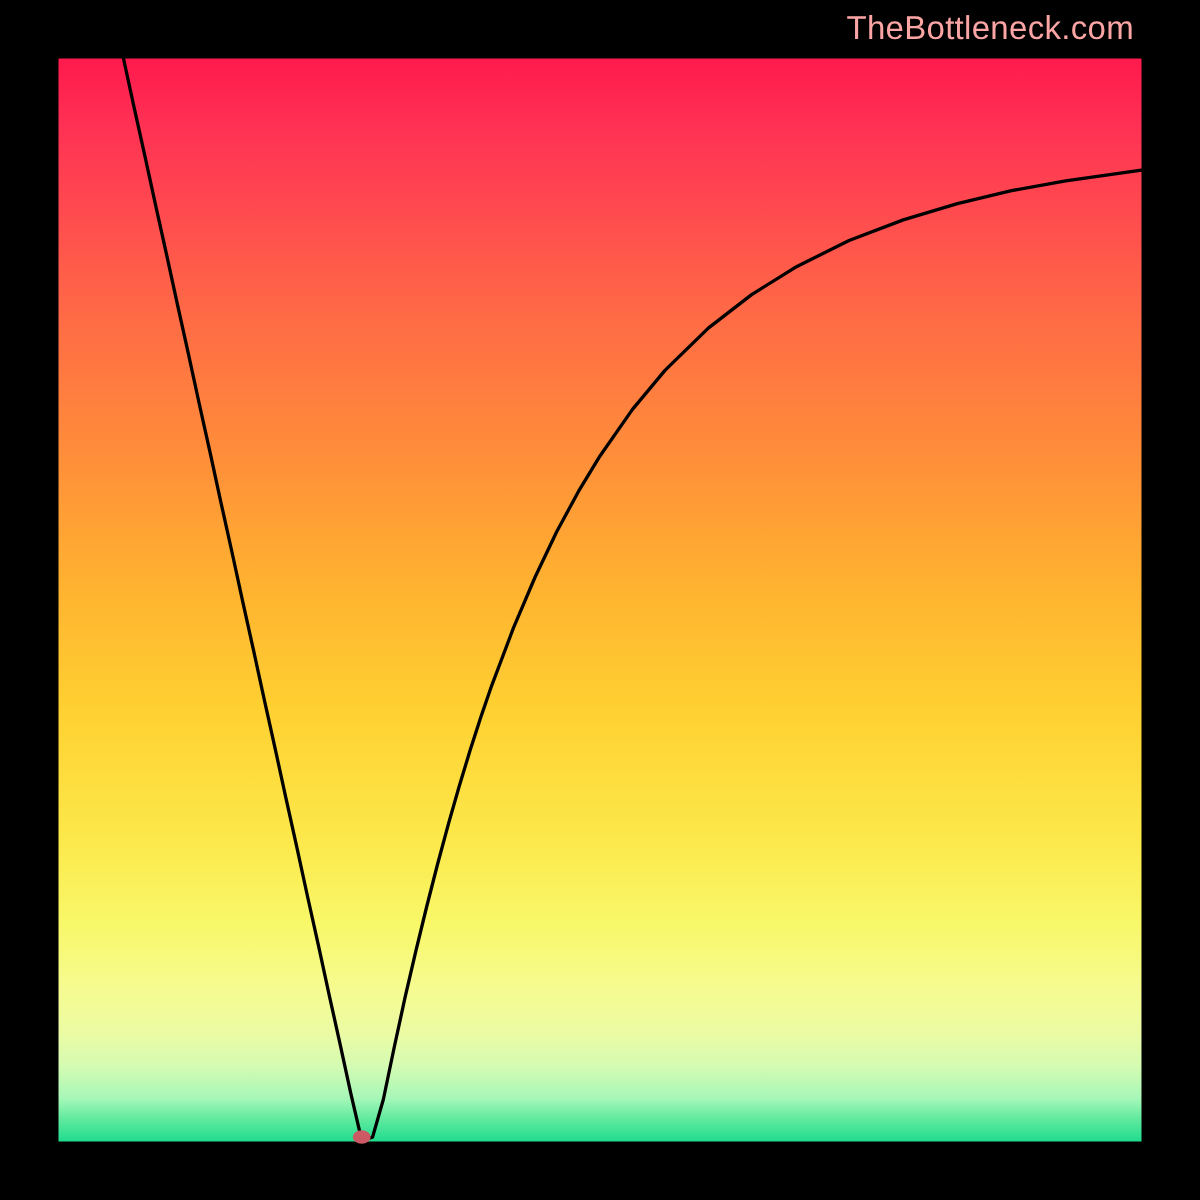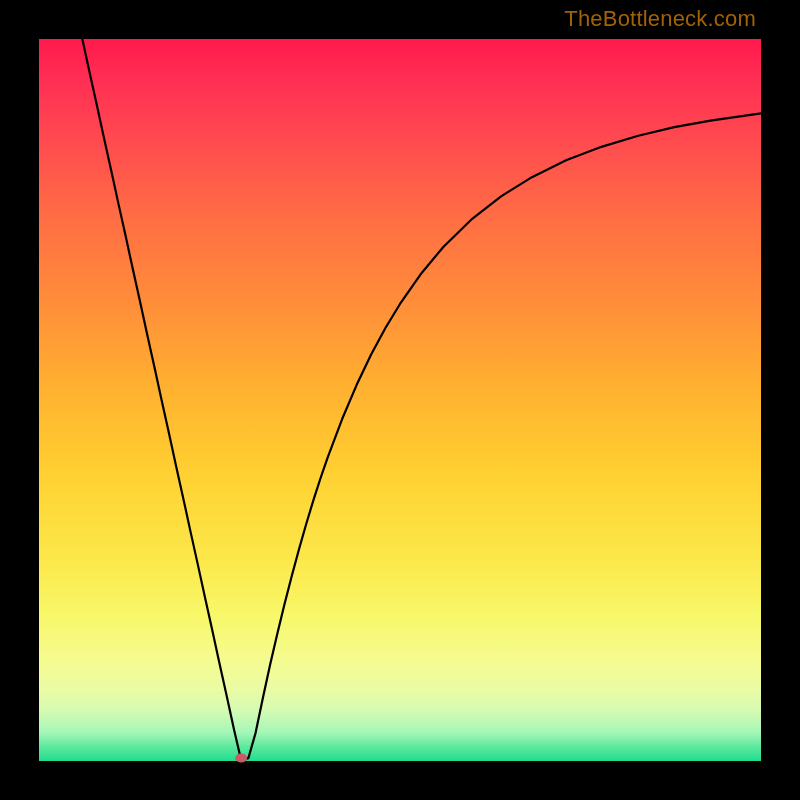--- a/index.html
+++ b/index.html
@@ -33,21 +33,21 @@
       #5ee99e 98%,
       #20dc8e 100%);
   }
   .watermark {
     position: absolute;
     top: 6px;
     right: 44px;
     font-family: Arial, Helvetica, sans-serif;
     font-size: 22px;
     font-weight: 500;
-    color: #a16207;
+    color: #fca5a5;
     letter-spacing: 0.2px;
   }
   .curve-svg {
     position: absolute;
     left: 0; top: 0;
     width: 722px; height: 722px;
     overflow: visible;
   }
   .curve-path {
     fill: none;

